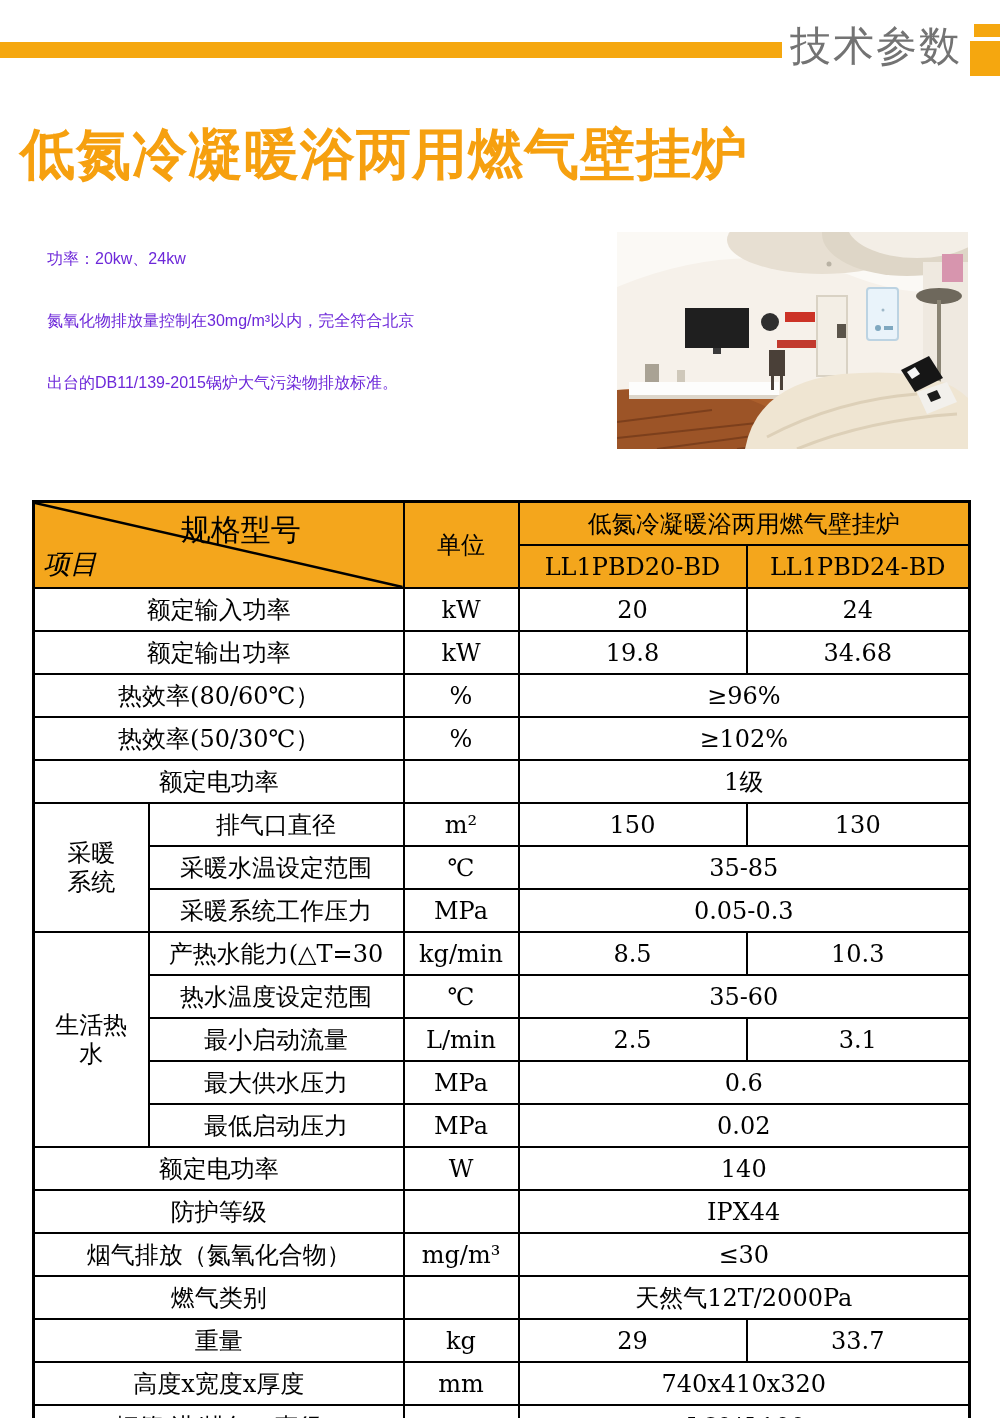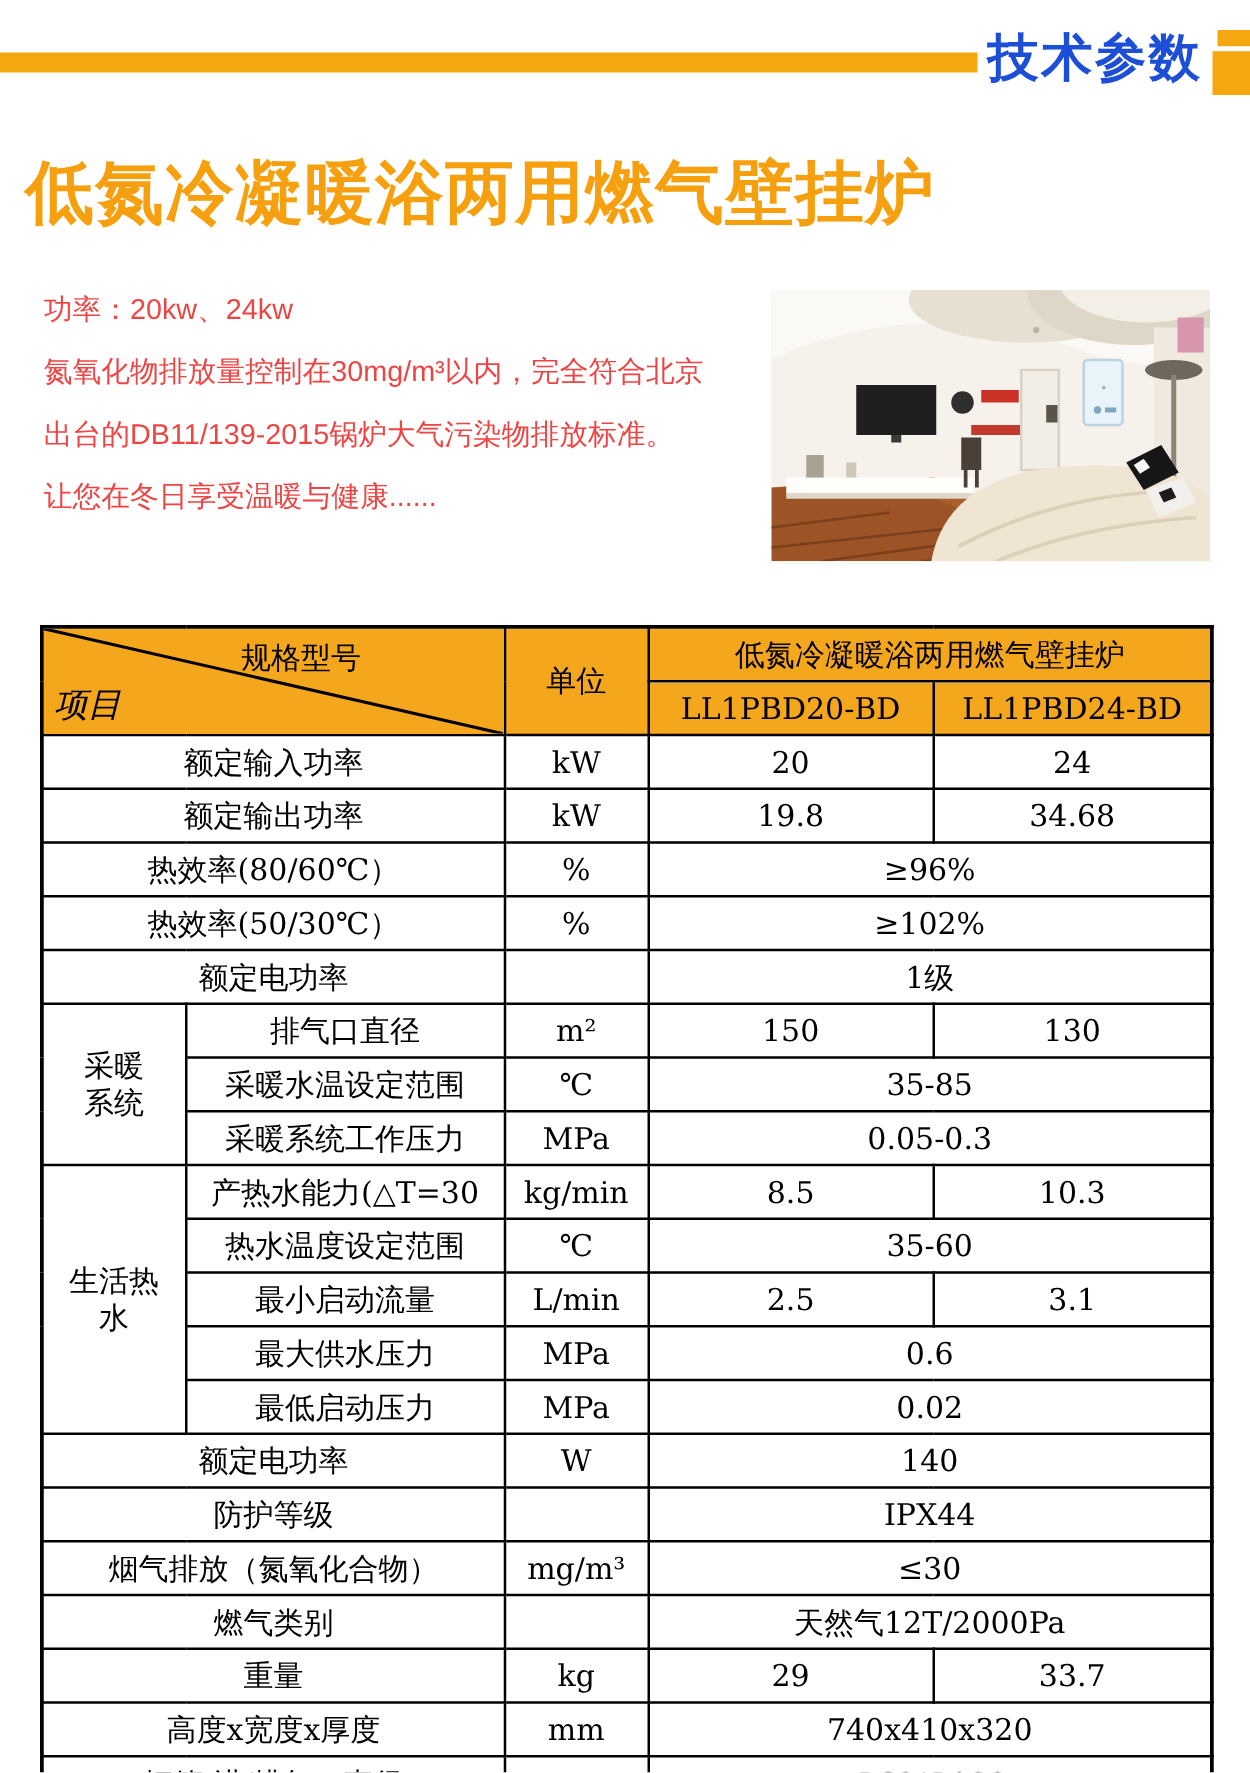--- a/index.html
+++ b/index.html
@@ -1,46 +1,46 @@
 <!DOCTYPE html>
 <html><head>
 <meta charset="utf-8">
 <style>
   html,body{margin:0;padding:0;background:#ffffff;}
   .page{position:relative;width:1000px;height:1418px;background:#ffffff;overflow:hidden;
         font-family:"Liberation Sans","DejaVu Sans",sans-serif;color:#1a1a1a;}
 
   
   .bar-left{position:absolute;left:0;top:42px;width:782px;height:16px;background:#F5A70F;}
-  .tag{position:absolute;right:38px;top:22px;margin:0;font-size:41px;font-weight:700;
-       letter-spacing:2px;color:#1d4ed8;line-height:1.2;}
+  .tag{position:absolute;right:38px;top:22px;margin:0;font-size:41px;font-weight:400;
+       letter-spacing:2px;color:#737373;line-height:1.2;}
   .blk{position:absolute;right:0;background:#F5A70F;}
   .blk.small{top:24px;width:26px;height:13px;}
   .blk.big{top:41px;width:30px;height:35px;}
 
   
   .title{position:absolute;left:20px;top:118px;margin:0;font-size:55px;font-weight:600;
          color:#F6A00F;font-family:"DejaVu Serif","Liberation Serif",serif;letter-spacing:1px;}
   .desc{position:absolute;left:35px;top:222px;width:585px;}
-  .desc p{margin:0;height:50px;line-height:50px;font-size:23px;color:#ef4444;white-space:nowrap;}
+  .desc p{margin:12px;height:50px;line-height:50px;font-size:16px;color:#6d28d9;white-space:nowrap;}
 
   
   .photo{position:absolute;left:617px;top:232px;width:351px;height:217px;overflow:hidden;
          background:#f6f2ec;}
   .photo svg{display:block;}
 
   
   table.spec{position:absolute;left:32px;top:500px;width:936px;border-collapse:collapse;
              table-layout:fixed;border:3px solid #000;
              font-family:"DejaVu Serif","Liberation Serif",serif;color:#000;}
   table.spec td{border:2px solid #000;height:41px;padding:0;text-align:center;
                 vertical-align:middle;font-size:24px;overflow:hidden;}
   td.hd{background:#F4A61C;}
   td.h-corner{position:relative;height:85px;}
-  .corner-top{position:absolute;left:56%;top:7px;transform:translateX(-50%);font-size:24px;text-align:center;}
+  .corner-top{position:absolute;left:56%;top:7px;transform:translateX(-50%);font-size:30px;text-align:center;}
   .corner-bottom{position:absolute;left:8px;bottom:5px;font-size:27px;font-style:italic;}
   svg.diag{position:absolute;left:0;top:0;width:100%;height:100%;}
   td.h-unit{font-size:27px;}
   td.h-prod{font-size:26px;height:42px;}
   td.h-model{font-size:24px;height:41px;}
   td.c-sub{text-align:left;padding-left:10px;font-size:23px;}
   td.c-group{white-space:pre-line;line-height:1.2;font-size:24px;}
   td.c-unit{font-size:23px;}
 </style>
 </head>
@@ -52,21 +52,20 @@
   <h2 class="tag">技术参数</h2>
   <div class="blk small"></div>
   <div class="blk big"></div>
 
   <h1 class="title">低氮冷凝暖浴两用燃气壁挂炉</h1>
 
   <div class="desc">
     <p>功率：20kw、24kw</p>
     <p>氮氧化物排放量控制在30mg/m³以内，完全符合北京</p>
     <p>出台的DB11/139-2015锅炉大气污染物排放标准。</p>
-    <p>让您在冬日享受温暖与健康......</p>
   </div>
 
   <div class="photo">
     <svg width="351" height="217" viewBox="0 0 351 217">
       <rect x="0" y="0" width="351" height="217" fill="#f6f1ea"></rect>
 
       <path d="M0 0 L351 0 L351 55 Q300 70 230 42 Q120 5 0 55 Z" fill="#fbf9f5"></path>
       <ellipse cx="205" cy="8" rx="95" ry="34" fill="#e7dfd2"></ellipse>
       <ellipse cx="290" cy="2" rx="85" ry="42" fill="#ded6c7"></ellipse>
       <ellipse cx="300" cy="-8" rx="70" ry="34" fill="#f3eee6"></ellipse>

